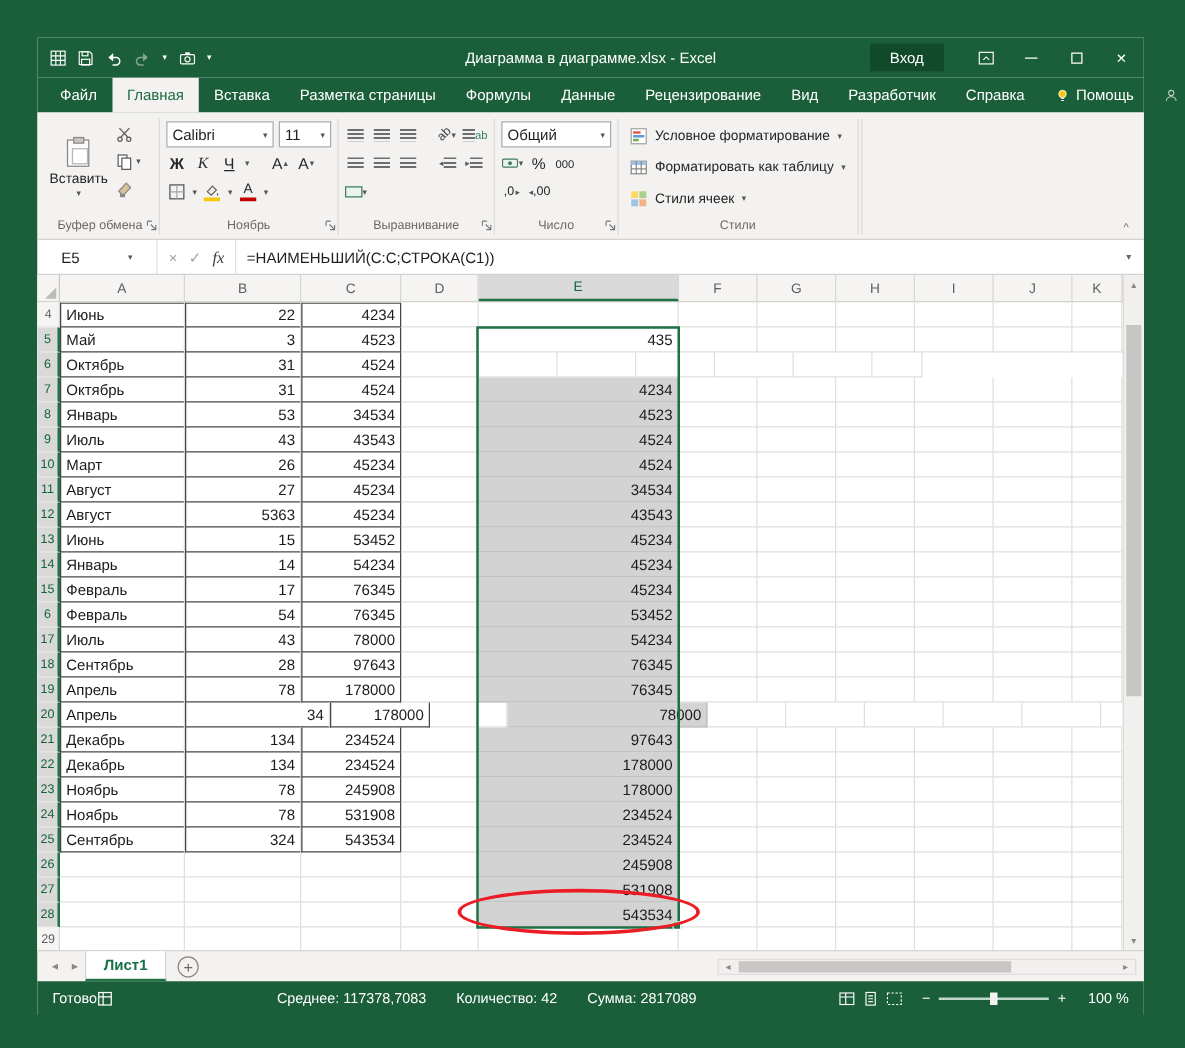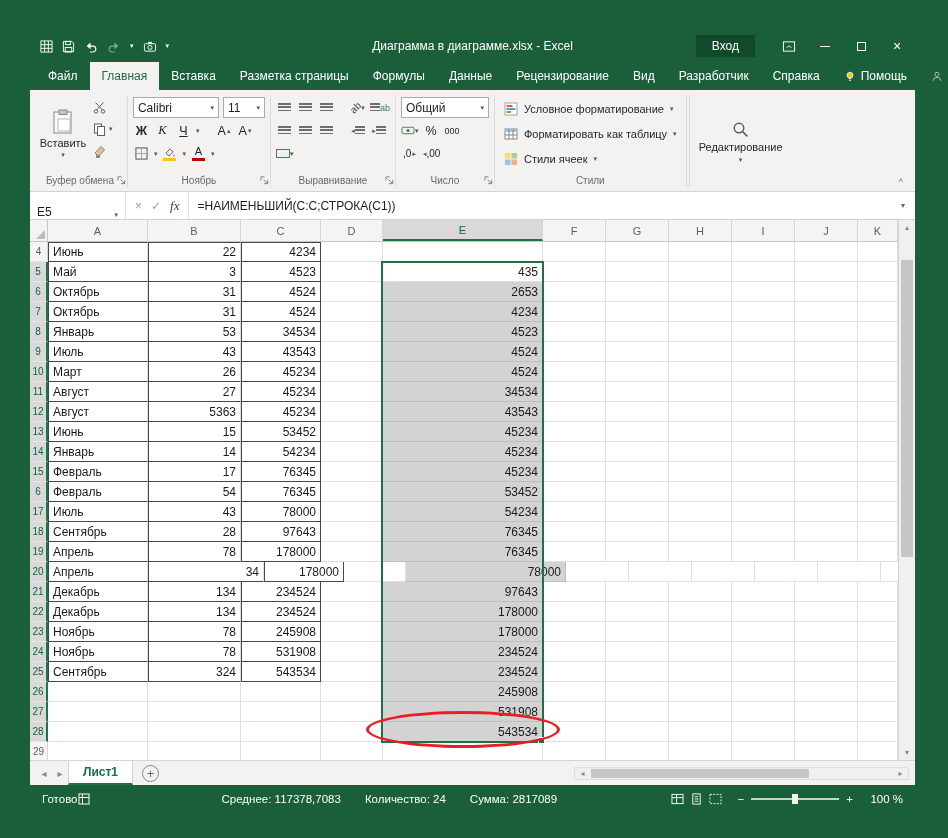--- a/index.html
+++ b/index.html
@@ -52,21 +52,21 @@
   .stack { display:flex; flex-direction:column; align-items:center; line-height:1; }
   .lines { width:13px; height:10px; background-image:repeating-linear-gradient(to bottom,#6E6E6E 0 1.5px,transparent 1.5px 3.4px); }
   .lines.half { width:10px; }
   .mergebox { width:14px; height:9px; border:1px solid #3E7D5C; background:#EAF3EE; }
   .stylebtn { display:flex; align-items:center; gap:6px; height:23px; font-size:11px; color:#262626; padding:0 4px; white-space:nowrap; }
   .bigbtn { width:62px; display:flex; flex-direction:column; align-items:center; justify-content:center; gap:3px; font-size:11px; color:#262626; }
   .rib-collapse { margin-left:auto; align-self:flex-end; padding:4px 10px; color:#6B6966; font-size:9px; }
 
   
   .fbar { height:28px; background:#fff; border-bottom:1px solid #D5D3D1; display:flex; align-items:stretch; flex:0 0 28px; }
-  .namebox { width:96px; display:flex; align-items:flex-end; padding:0 7px; font-size:12px; color:#1F1F1F; border-right:1px solid #E1DFDD; }
+  .namebox { width:96px; display:flex; align-items:center; padding:0 19px; font-size:12px; color:#1F1F1F; border-right:1px solid #E1DFDD; }
   .namebox .car { margin-left:auto; }
   .fxbtns { display:flex; align-items:center; gap:9px; padding:0 9px; border-right:1px solid #E1DFDD; }
   .fxgray { color:#A5A3A1; font-size:12px; }
   .fx { font-style:italic; font-family:"Liberation Serif", serif; color:#3B3A39; font-size:13px; }
   .ftext { flex:1; display:flex; align-items:center; padding:0 8px; font-size:12px; color:#1F1F1F; }
   .fexpand { width:24px; display:flex; align-items:center; justify-content:center; color:#666; font-size:8px; }
 
   
   .sheetwrap { flex:1 1 auto; display:flex; min-height:0; background:#fff; }
   .sheetcol { width:868px; display:flex; flex-direction:column; }
@@ -472,32 +472,20 @@
         <div class="glabel">
           <span>Стили</span>
         </div>
       </div>
 
       <div class="gsep"></div>
 
 
       <div class="gsep"></div>
 
-      <div class="rgroup">
-        <div class="gbody">
-          <div class="bigbtn" style="width:92px;">
-            <svg width="17" height="17" viewBox="0 0 15 15">
-                <circle cx="6.2" cy="6.2" r="4.2" fill="none" stroke="#5F5E5C" stroke-width="1.3"></circle>
-                <path d="M9.5 9.5 L13.5 13.5" stroke="#5F5E5C" stroke-width="1.5" fill="none"></path>
-              </svg>
-            <span>Редактирование</span>
-            <span class="car">▾</span>
-          </div>
-        </div>
-      </div>
 
       <div class="rib-collapse">^</div>
     </div>
 
     <div class="fbar">
       <div class="namebox">
         <span>E5</span>
         <span class="car">▾</span>
       </div>
       <div class="fxbtns">
@@ -556,21 +544,20 @@
               <div class="cell" style="width: 63px;"></div>
               <div class="cell" style="width: 63px;"></div>
               <div class="cell" style="width: 40px;"></div>
             </div>
             <div class="grow">
               <div class="gut sel">6</div>
               <div class="cell tb" style="width: 100px;">Октябрь</div>
               <div class="cell num tb" style="width: 93px;">31</div>
               <div class="cell num tb tb-r" style="width: 80px;">4524</div>
               <div class="cell" style="width: 62px;"></div>
-              <div class="cell num esel" style="width: 160px;">2653</div>
               <div class="cell" style="width: 63px;"></div>
               <div class="cell" style="width: 63px;"></div>
               <div class="cell" style="width: 63px;"></div>
               <div class="cell" style="width: 63px;"></div>
               <div class="cell" style="width: 63px;"></div>
               <div class="cell" style="width: 40px;"></div>
             </div>
             <div class="grow">
               <div class="gut sel">7</div>
               <div class="cell tb" style="width: 100px;">Октябрь</div>
@@ -921,21 +908,21 @@
     <div class="statusbar">
       <span class="sb-ready">Готово</span>
       <span>
         <svg width="12" height="12" viewBox="0 0 12 12">
             <rect x="1" y="1" width="10" height="10" fill="none" stroke="#fff"></rect>
             <path d="M1 4.5 H11 M4.5 1 V11" stroke="#fff" fill="none"></path>
           </svg>
       </span>
       <div class="sb-aggs">
         <span>Среднее: 117378,7083</span>
-        <span>Количество: 24</span>
+        <span>Количество: 42</span>
         <span>Сумма: 2817089</span>
       </div>
       <div class="sb-views">
         <span>
           <svg width="13" height="12" viewBox="0 0 14 13">
               <rect x="1" y="1.5" width="12" height="10" fill="none" stroke="#fff"></rect>
               <path d="M1 5 H13 M6 1.5 V11.5" stroke="#fff" fill="none"></path>
             </svg>
         </span>
         <span>

